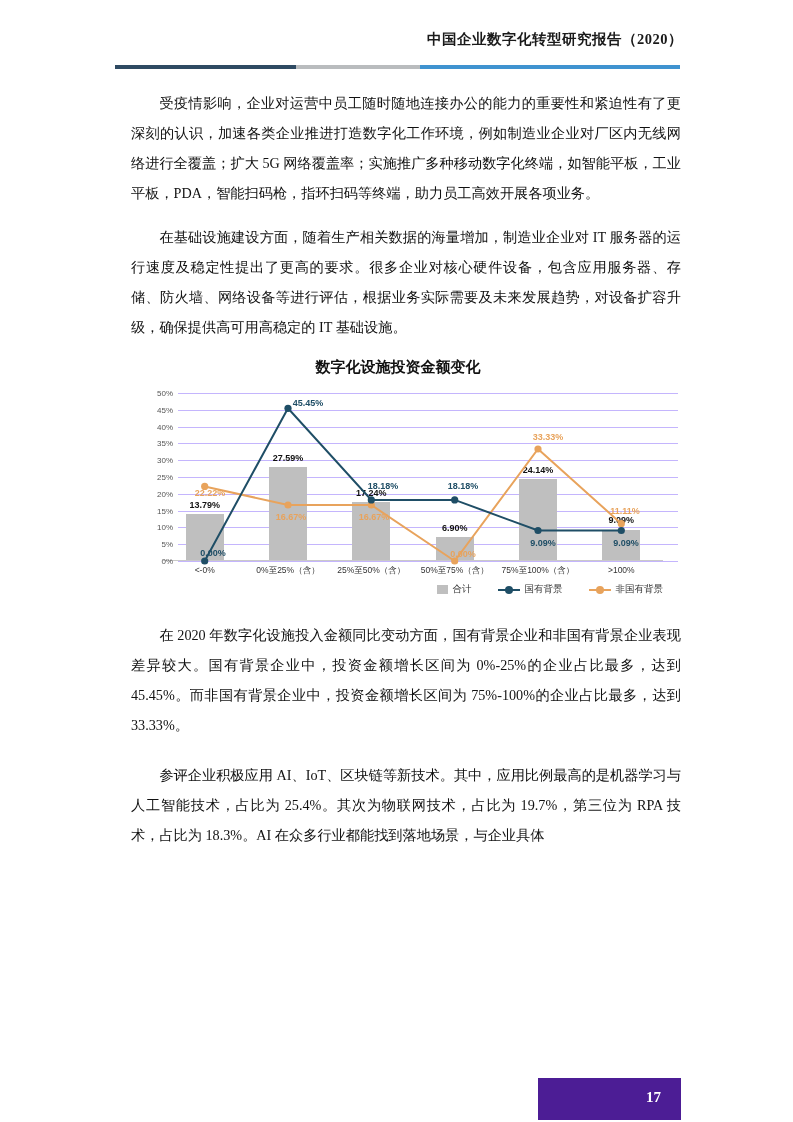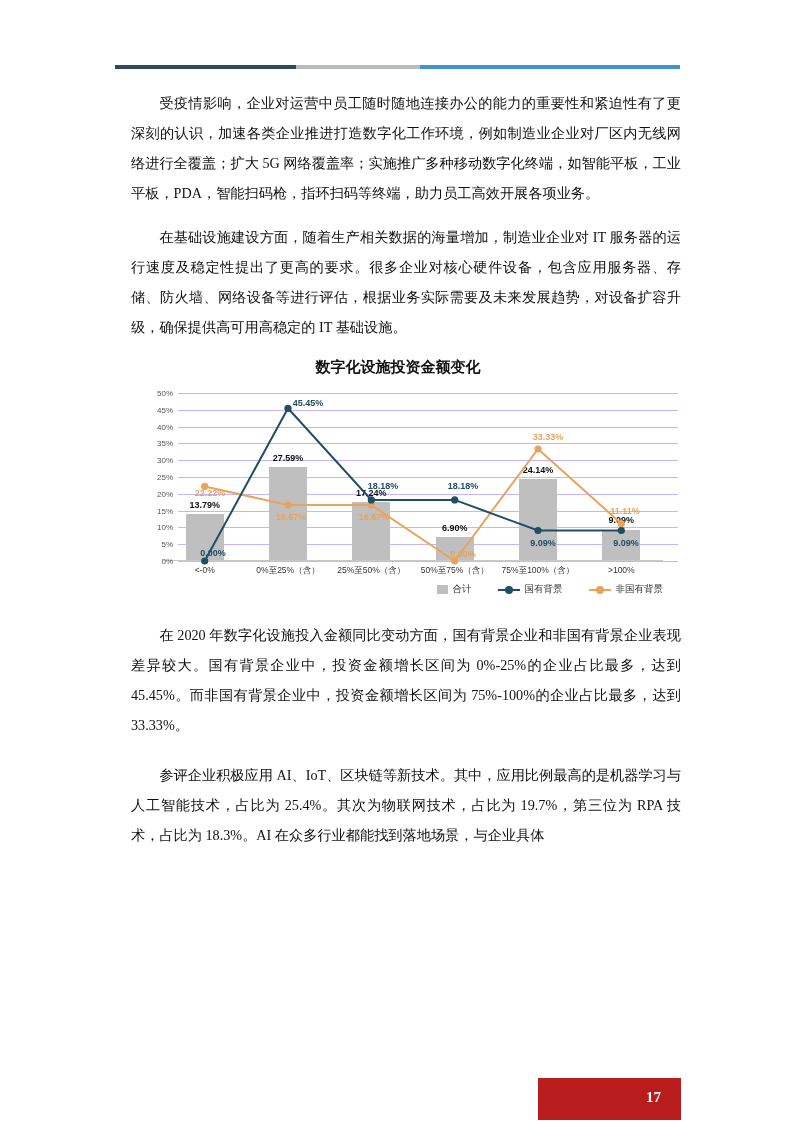--- a/index.html
+++ b/index.html
@@ -231,37 +231,40 @@
     border-bottom: 5px solid transparent;
   }
 
   
   .footer-box {
     position: absolute;
     left: 538px;
     top: 1078px;
     width: 143px;
     height: 42px;
-    background: #b91c1c;
+    background: #4c1d95;
   }
   .footer-page {
     position: absolute;
     right: 20px;
     top: 11px;
     color: #ffffff;
     font-family: "Liberation Serif", serif;
     font-size: 15px;
     font-weight: bold;
   }
 </style>
 </head>
 <body>
 
 <div class="page">
 
+  <div class="header">
+    <span class="header-title">中国企业数字化转型研究报告（2020）</span>
+  </div>
   <div class="header-rule">
     <div class="hr-seg hr1"></div>
     <div class="hr-seg hr2"></div>
     <div class="hr-seg hr3"></div>
   </div>
 
   <div class="content">
 
     <p class="para">受疫情影响，企业对运营中员工随时随地连接办公的能力的重要性和紧迫性有了更深刻的认识，加速各类企业推进打造数字化工作环境，例如制造业企业对厂区内无线网络进行全覆盖；扩大 5G 网络覆盖率；实施推广多种移动数字化终端，如智能平板，工业平板，PDA，智能扫码枪，指环扫码等终端，助力员工高效开展各项业务。</p>
     <p class="para">在基础设施建设方面，随着生产相关数据的海量增加，制造业企业对 IT 服务器的运行速度及稳定性提出了更高的要求。很多企业对核心硬件设备，包含应用服务器、存储、防火墙、网络设备等进行评估，根据业务实际需要及未来发展趋势，对设备扩容升级，确保提供高可用高稳定的 IT 基础设施。</p>

